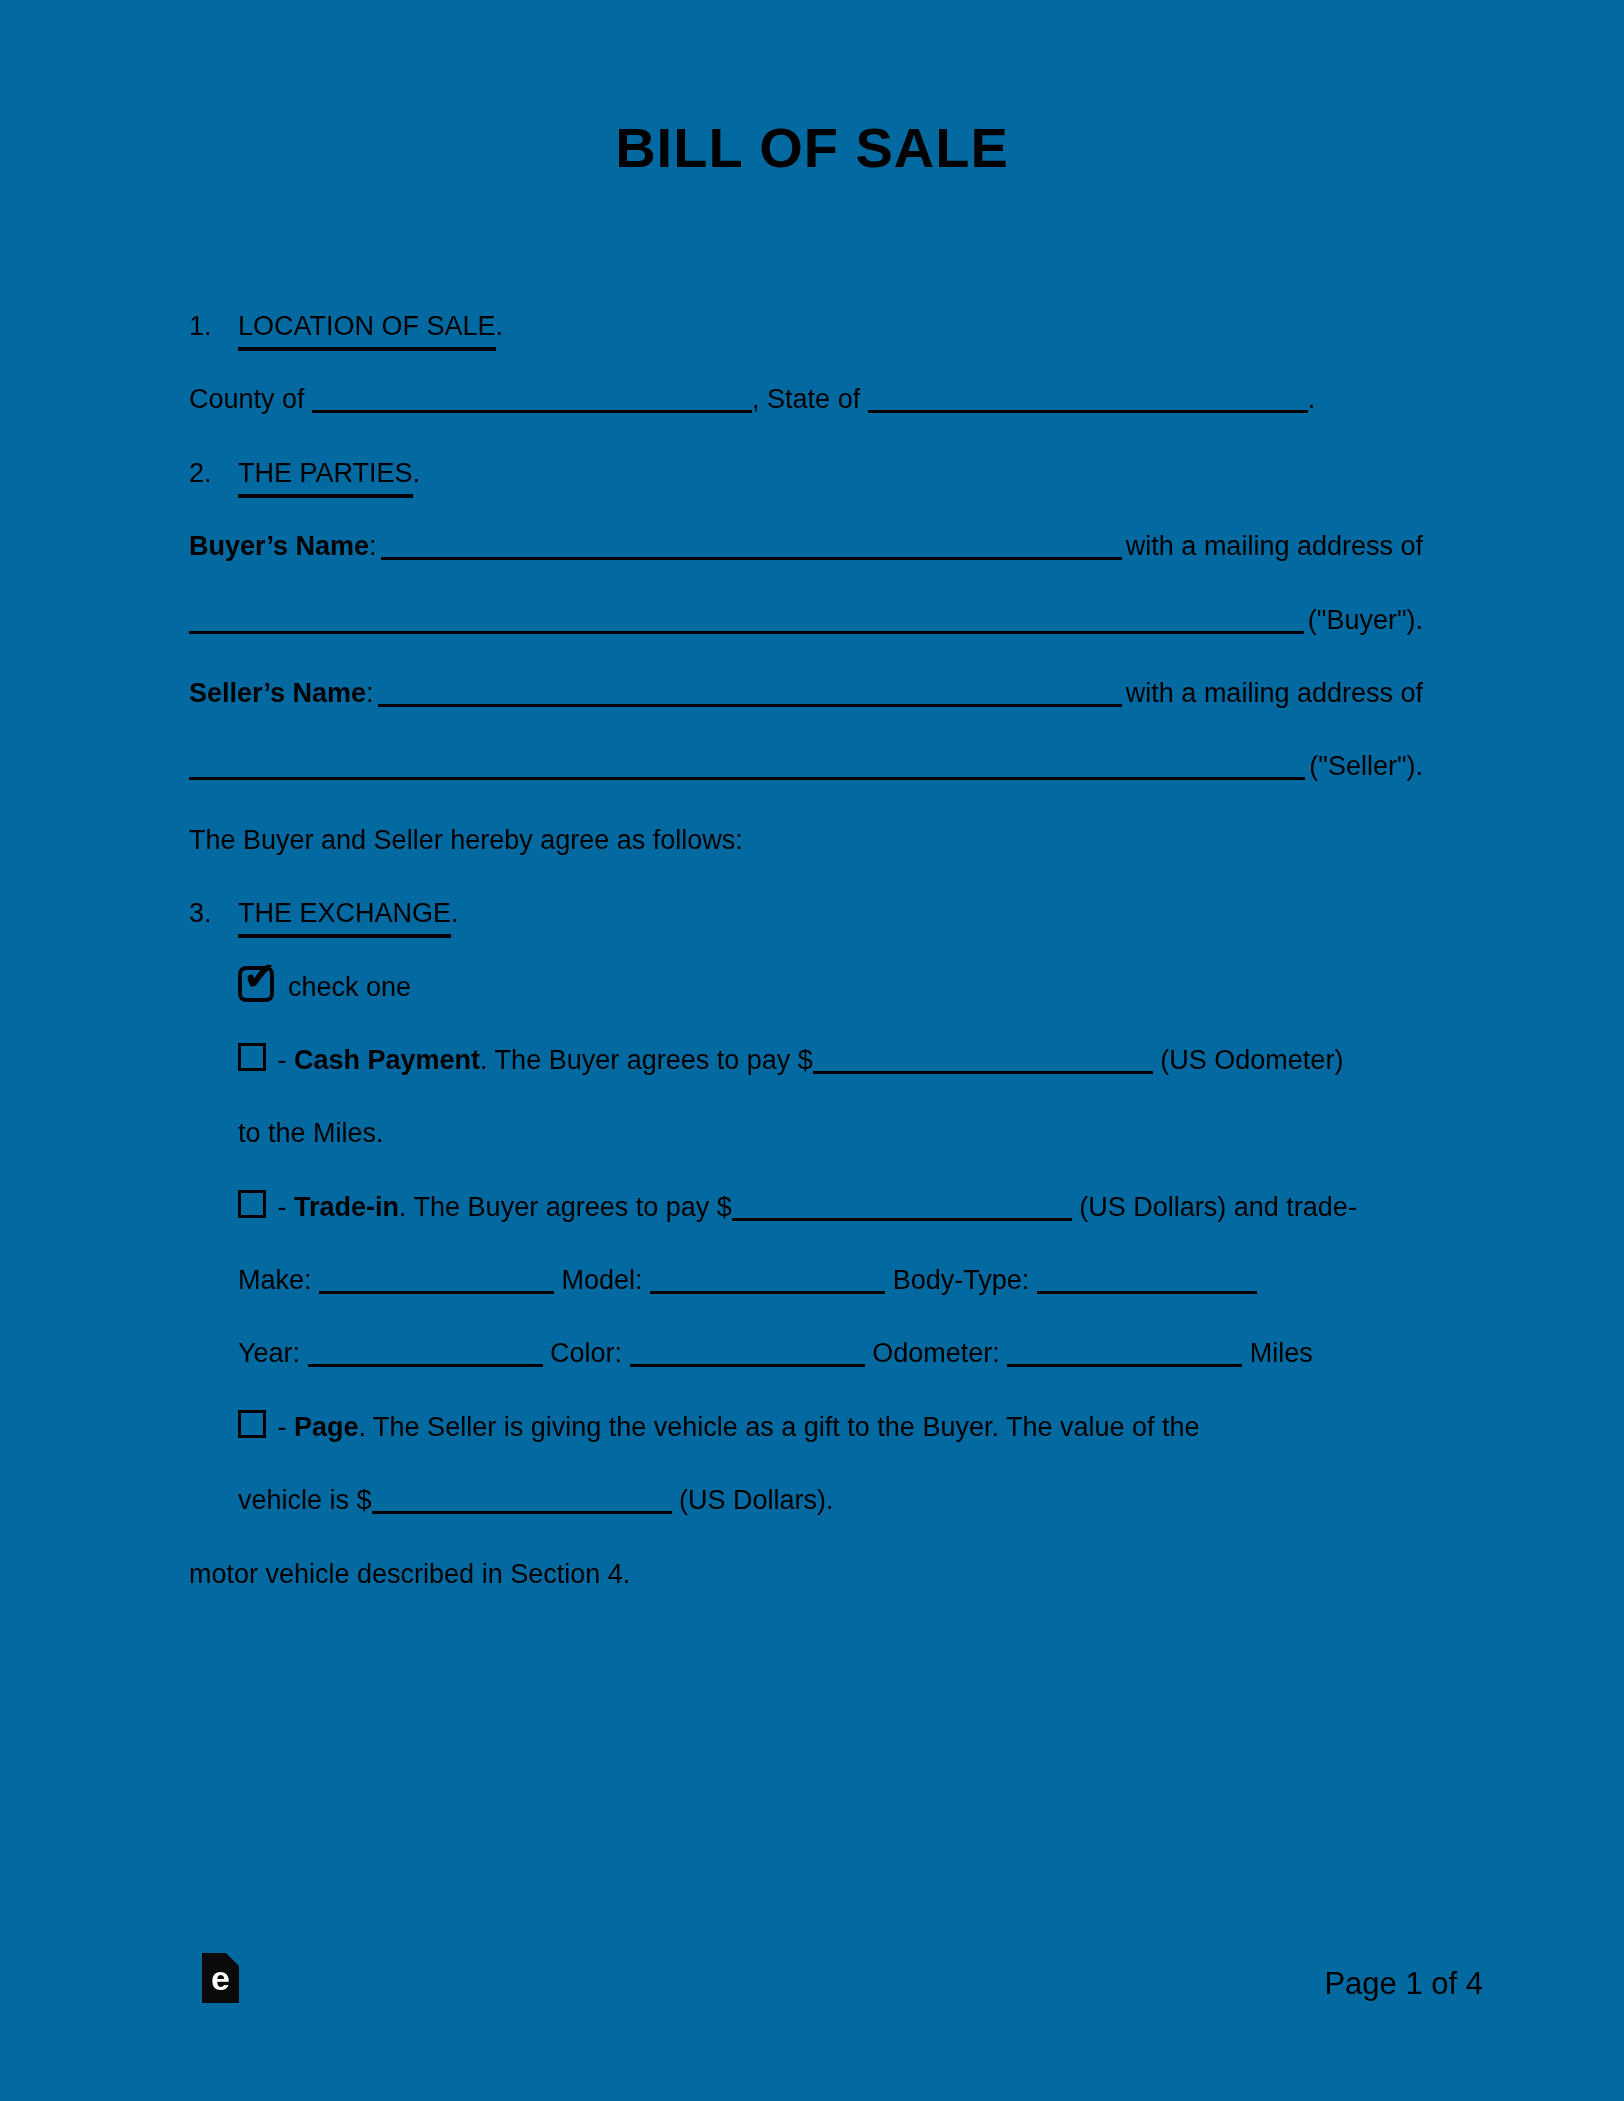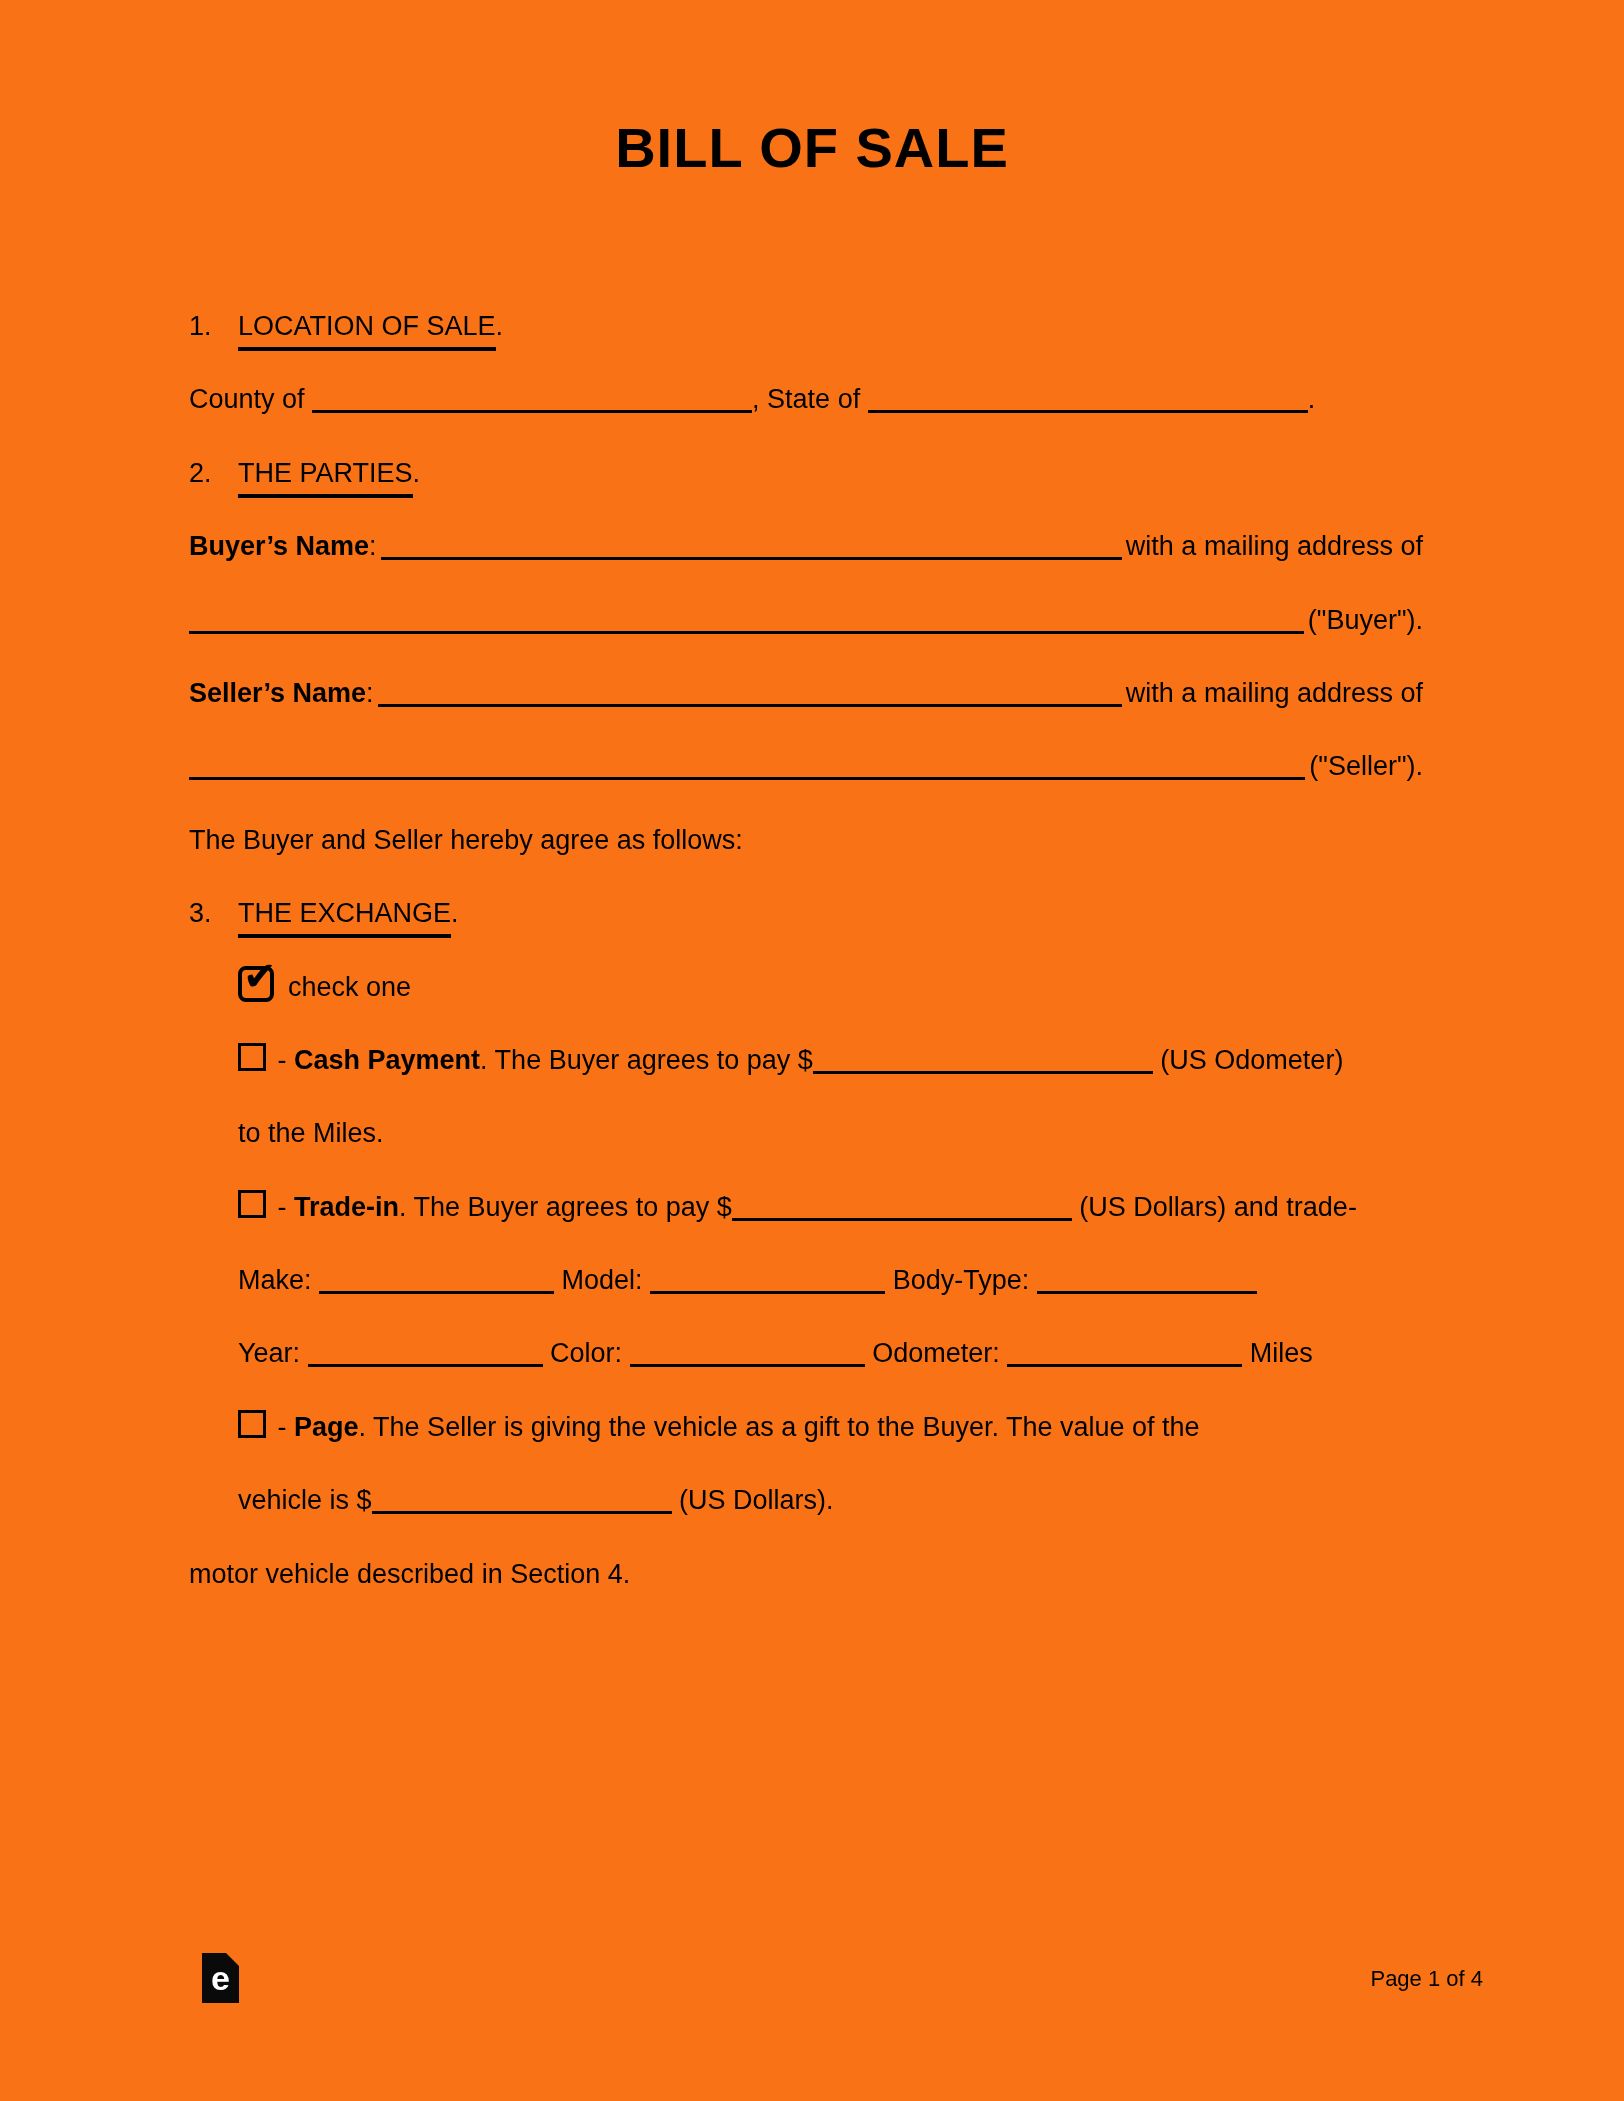--- a/index.html
+++ b/index.html
@@ -1,18 +1,18 @@
 <!DOCTYPE html>
 <html><head>
 <meta charset="utf-8">
 <style>
   html,body { margin:0; padding:0; background:#888; }
   .page {
     position:relative; width:1624px; height:2101px; margin:0 auto;
-    background:#f97316; color:#000;
+    background:#0369a1; color:#000;
     font-family:"Liberation Sans","DejaVu Sans",sans-serif;
     font-size:27px; overflow:hidden;
   }
   .doc-title {
     position:absolute; top:120px; left:0; width:100%;
     text-align:center; font-size:56px; font-weight:bold; line-height:1;
     letter-spacing:1px;
   }
   .doc {
     position:absolute; left:189px; top:290px; width:1234px;
@@ -60,21 +60,21 @@
   .logo .fold {
     position:absolute; top:3px; right:1px; width:0; height:0;
     border-bottom:11px solid #0a0a0a; border-right:11px solid transparent;
   }
   .logo .letter {
     position:absolute; left:0; top:8px; width:100%;
     text-align:center; color:#fff; font-size:34px; font-weight:bold;
     line-height:1;
   }
   .page-num {
-    position:absolute; top:1966px; right:141px; font-size:22px;
+    position:absolute; top:1966px; right:141px; font-size:31px;
   }
 </style>
 </head>
 <body>
 
 <div class="page">
 
   <div class="doc-title">BILL OF SALE</div>
 
   <div class="doc">

